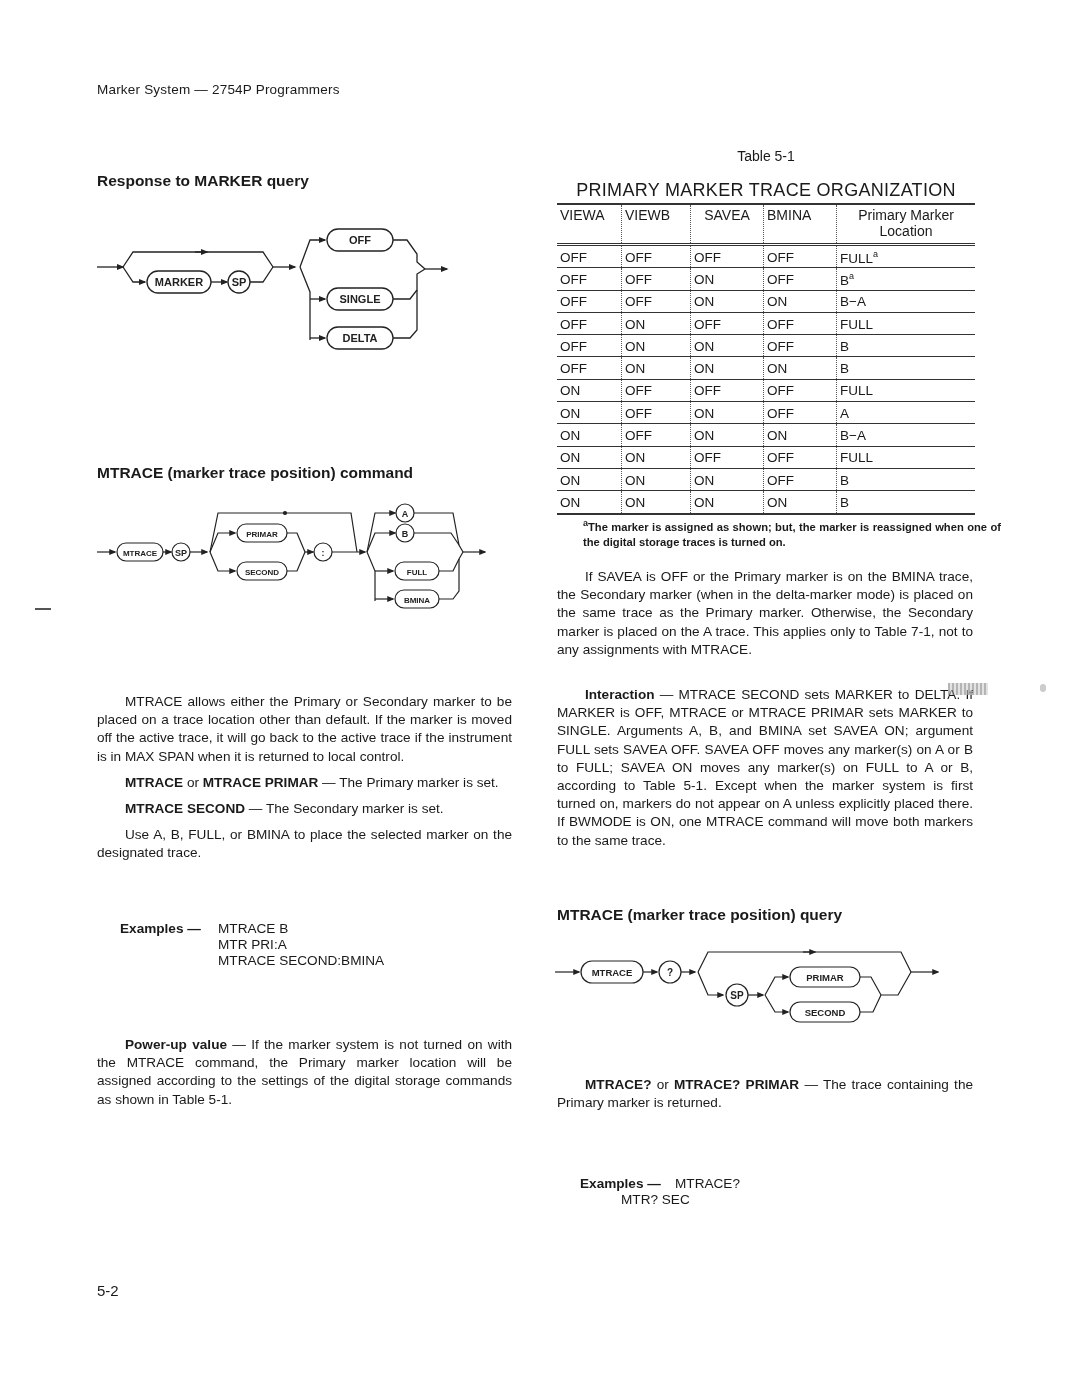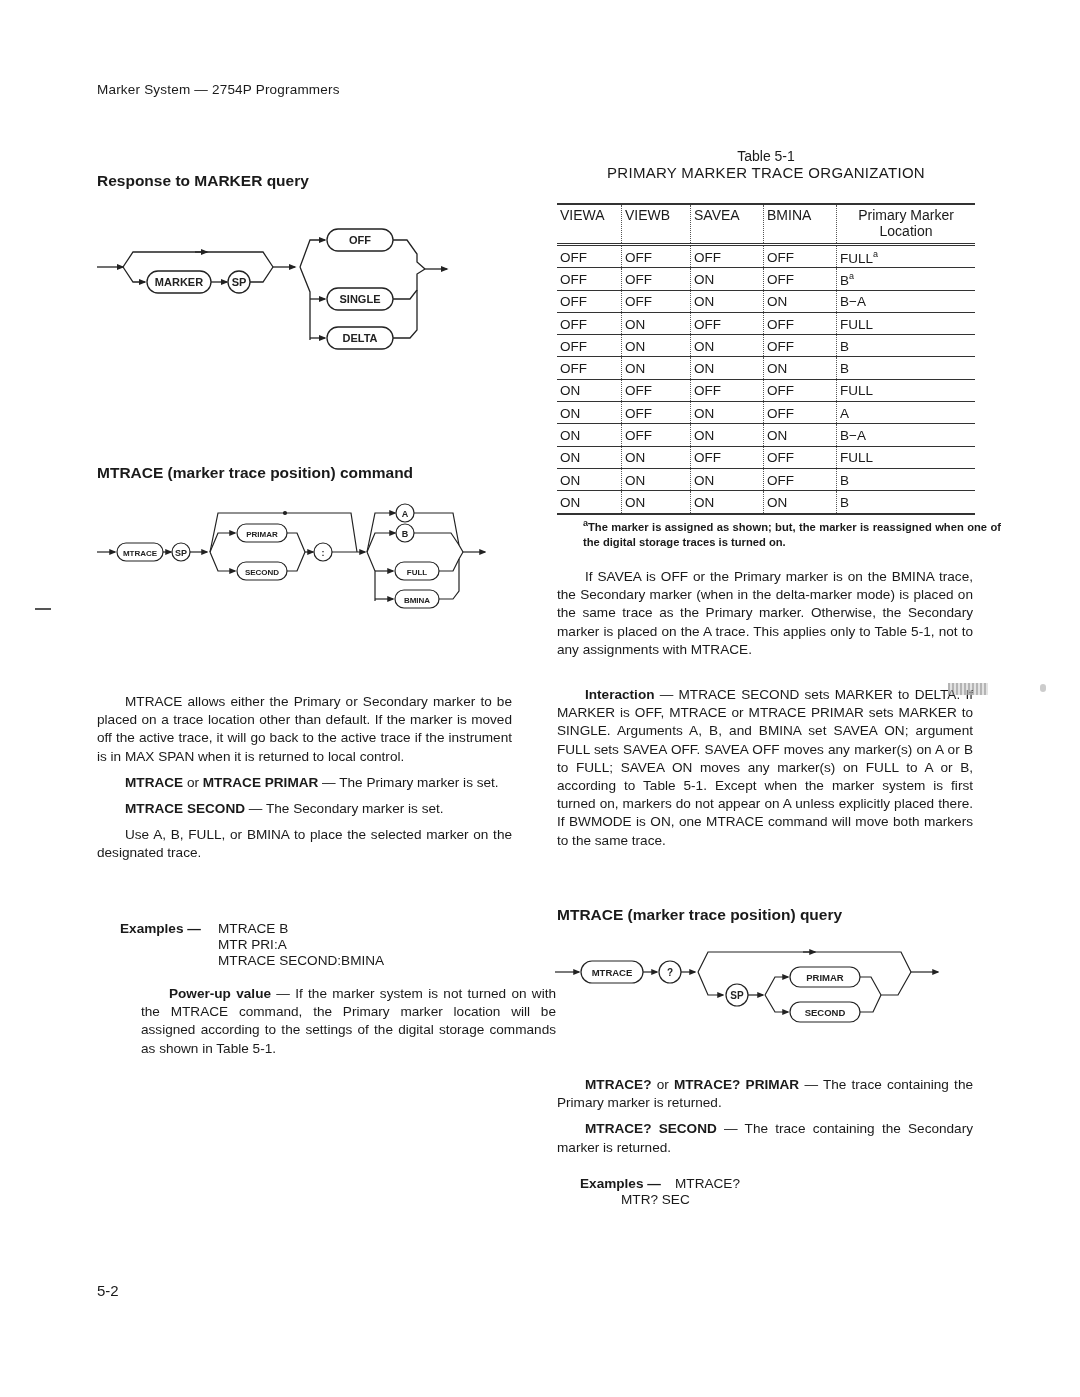--- a/index.html
+++ b/index.html
@@ -131,34 +131,34 @@
 </div>
 
 <div class="abs examples" style="left:120px; top:921px;">
   <span class="lbl">Examples —</span><span>MTRACE B</span>
   <div class="vals">
     <div>MTR PRI:A</div>
     <div>MTRACE SECOND:BMINA</div>
   </div>
 </div>
 
-<div class="abs col-left" style="top:985px;margin-left:44px;">
+<div class="abs col-left" style="top:1036px;">
   <p class="para"><span class="lead">Power-up value</span><span> — If the marker system is not turned on with the MTRACE command, the Primary marker location will be assigned according to the settings of the digital storage commands as shown in Table 5-1.</span></p>
 </div>
 
 <div class="abs table-caption" style="top:148px;text-align:center;">Table 5-1</div>
-<div class="abs table-caption" style="top:164px; font-size:15px; letter-spacing:0.3px;">PRIMARY MARKER TRACE ORGANIZATION</div>
+<div class="abs table-caption" style="top:180px; font-size:18px; letter-spacing:0.3px;">PRIMARY MARKER TRACE ORGANIZATION</div>
 
 <div class="abs" style="left:557px; top:203px;">
   <table class="t51">
     <thead>
       <tr>
         <th style="width:58px;">VIEWA</th>
         <th style="width:62px;">VIEWB</th>
-        <th style="width:66px;">SAVEA</th>
+        <th style="width:66px;text-align:center;">SAVEA</th>
         <th style="width:66px;">BMINA</th>
         <th class="loc">Primary Marker Location</th>
       </tr>
     </thead>
     <tbody id="t51-body">
         <tr>
           <td><span>OFF</span></td>
           <td><span>OFF</span></td>
           <td><span>OFF</span></td>
           <td><span>OFF</span></td>
@@ -241,21 +241,21 @@
           <td><span>ON</span></td>
           <td><span>B</span></td>
         </tr>
       </tbody>
   </table>
 </div>
 
 <div class="abs footnote" style="left:557px; top:516px; width:418px;"><sup>a</sup><span>The marker is assigned as shown; but, the marker is reassigned when one of the digital storage traces is turned on.</span></div>
 
 <div class="abs col-right" style="top:568px;">
-  <p class="para">If SAVEA is OFF or the Primary marker is on the BMINA trace, the Secondary marker (when in the delta-marker mode) is placed on the same trace as the Primary marker. Otherwise, the Secondary marker is placed on the A trace. This applies only to Table 5-1, not to any assignments with MTRACE.</p>
+  <p class="para">If SAVEA is OFF or the Primary marker is on the BMINA trace, the Secondary marker (when in the delta-marker mode) is placed on the same trace as the Primary marker. Otherwise, the Secondary marker is placed on the A trace. This applies only to Table 7-1, not to any assignments with MTRACE.</p>
 </div>
 
 <div class="abs col-right" style="top:686px;">
   <p class="para"><span class="lead">Interaction</span><span> — MTRACE SECOND sets MARKER to DELTA. If MARKER is OFF, MTRACE or MTRACE PRIMAR sets MARKER to SINGLE. Arguments A, B, and BMINA set SAVEA ON; argument FULL sets SAVEA OFF. SAVEA OFF moves any marker(s) on A or B to FULL; SAVEA ON moves any marker(s) on FULL to A or B, according to Table 5-1. Except when the marker system is first turned on, markers do not appear on A unless explicitly placed there. If BWMODE is ON, one MTRACE command will move both markers to the same trace.</span></p>
 </div>
 
 <div class="abs smudge"></div>
 <div class="abs smudge2"></div>
 
 <div class="abs h3" style="left:557px; top:906px;">MTRACE (marker trace position) query</div>
@@ -280,21 +280,20 @@
   <text x="272" y="41" font-size="9.5" text-anchor="middle" fill="#222" stroke="none">PRIMAR</text>
   <rect x="237" y="62" width="70" height="20" rx="10" fill="#fff"></rect>
   <text x="272" y="76" font-size="9.5" text-anchor="middle" fill="#222" stroke="none">SECOND</text>
   <path d="M307,37 L318,37 L328,55 L345,55 L358,32"></path>
   <path d="M307,72 L320,72 L328,55"></path>
   <line x1="358" y1="32" x2="385" y2="32" marker-end="url(#arr)"></line>
 </svg>
 
 <div class="abs col-right" style="top:1076px;">
   <p class="para"><span class="lead">MTRACE?</span><span> or </span><span class="lead">MTRACE? PRIMAR</span><span> — The trace containing the Primary marker is returned.</span></p>
-  <p class="para" style="margin-top:8px;"><span class="lead">MTRACE? SECOND</span><span> — The trace containing the Secondary marker is returned.</span></p>
 </div>
 
 <div class="abs examples" style="left:580px; top:1176px;">
   <span class="lbl" style="width:95px;">Examples —</span><span>MTRACE?</span>
   <div class="vals">
     <div style="margin-left:41px;">MTR? SEC</div>
   </div>
 </div>
 
 <div class="abs pagenum">5-2</div>

